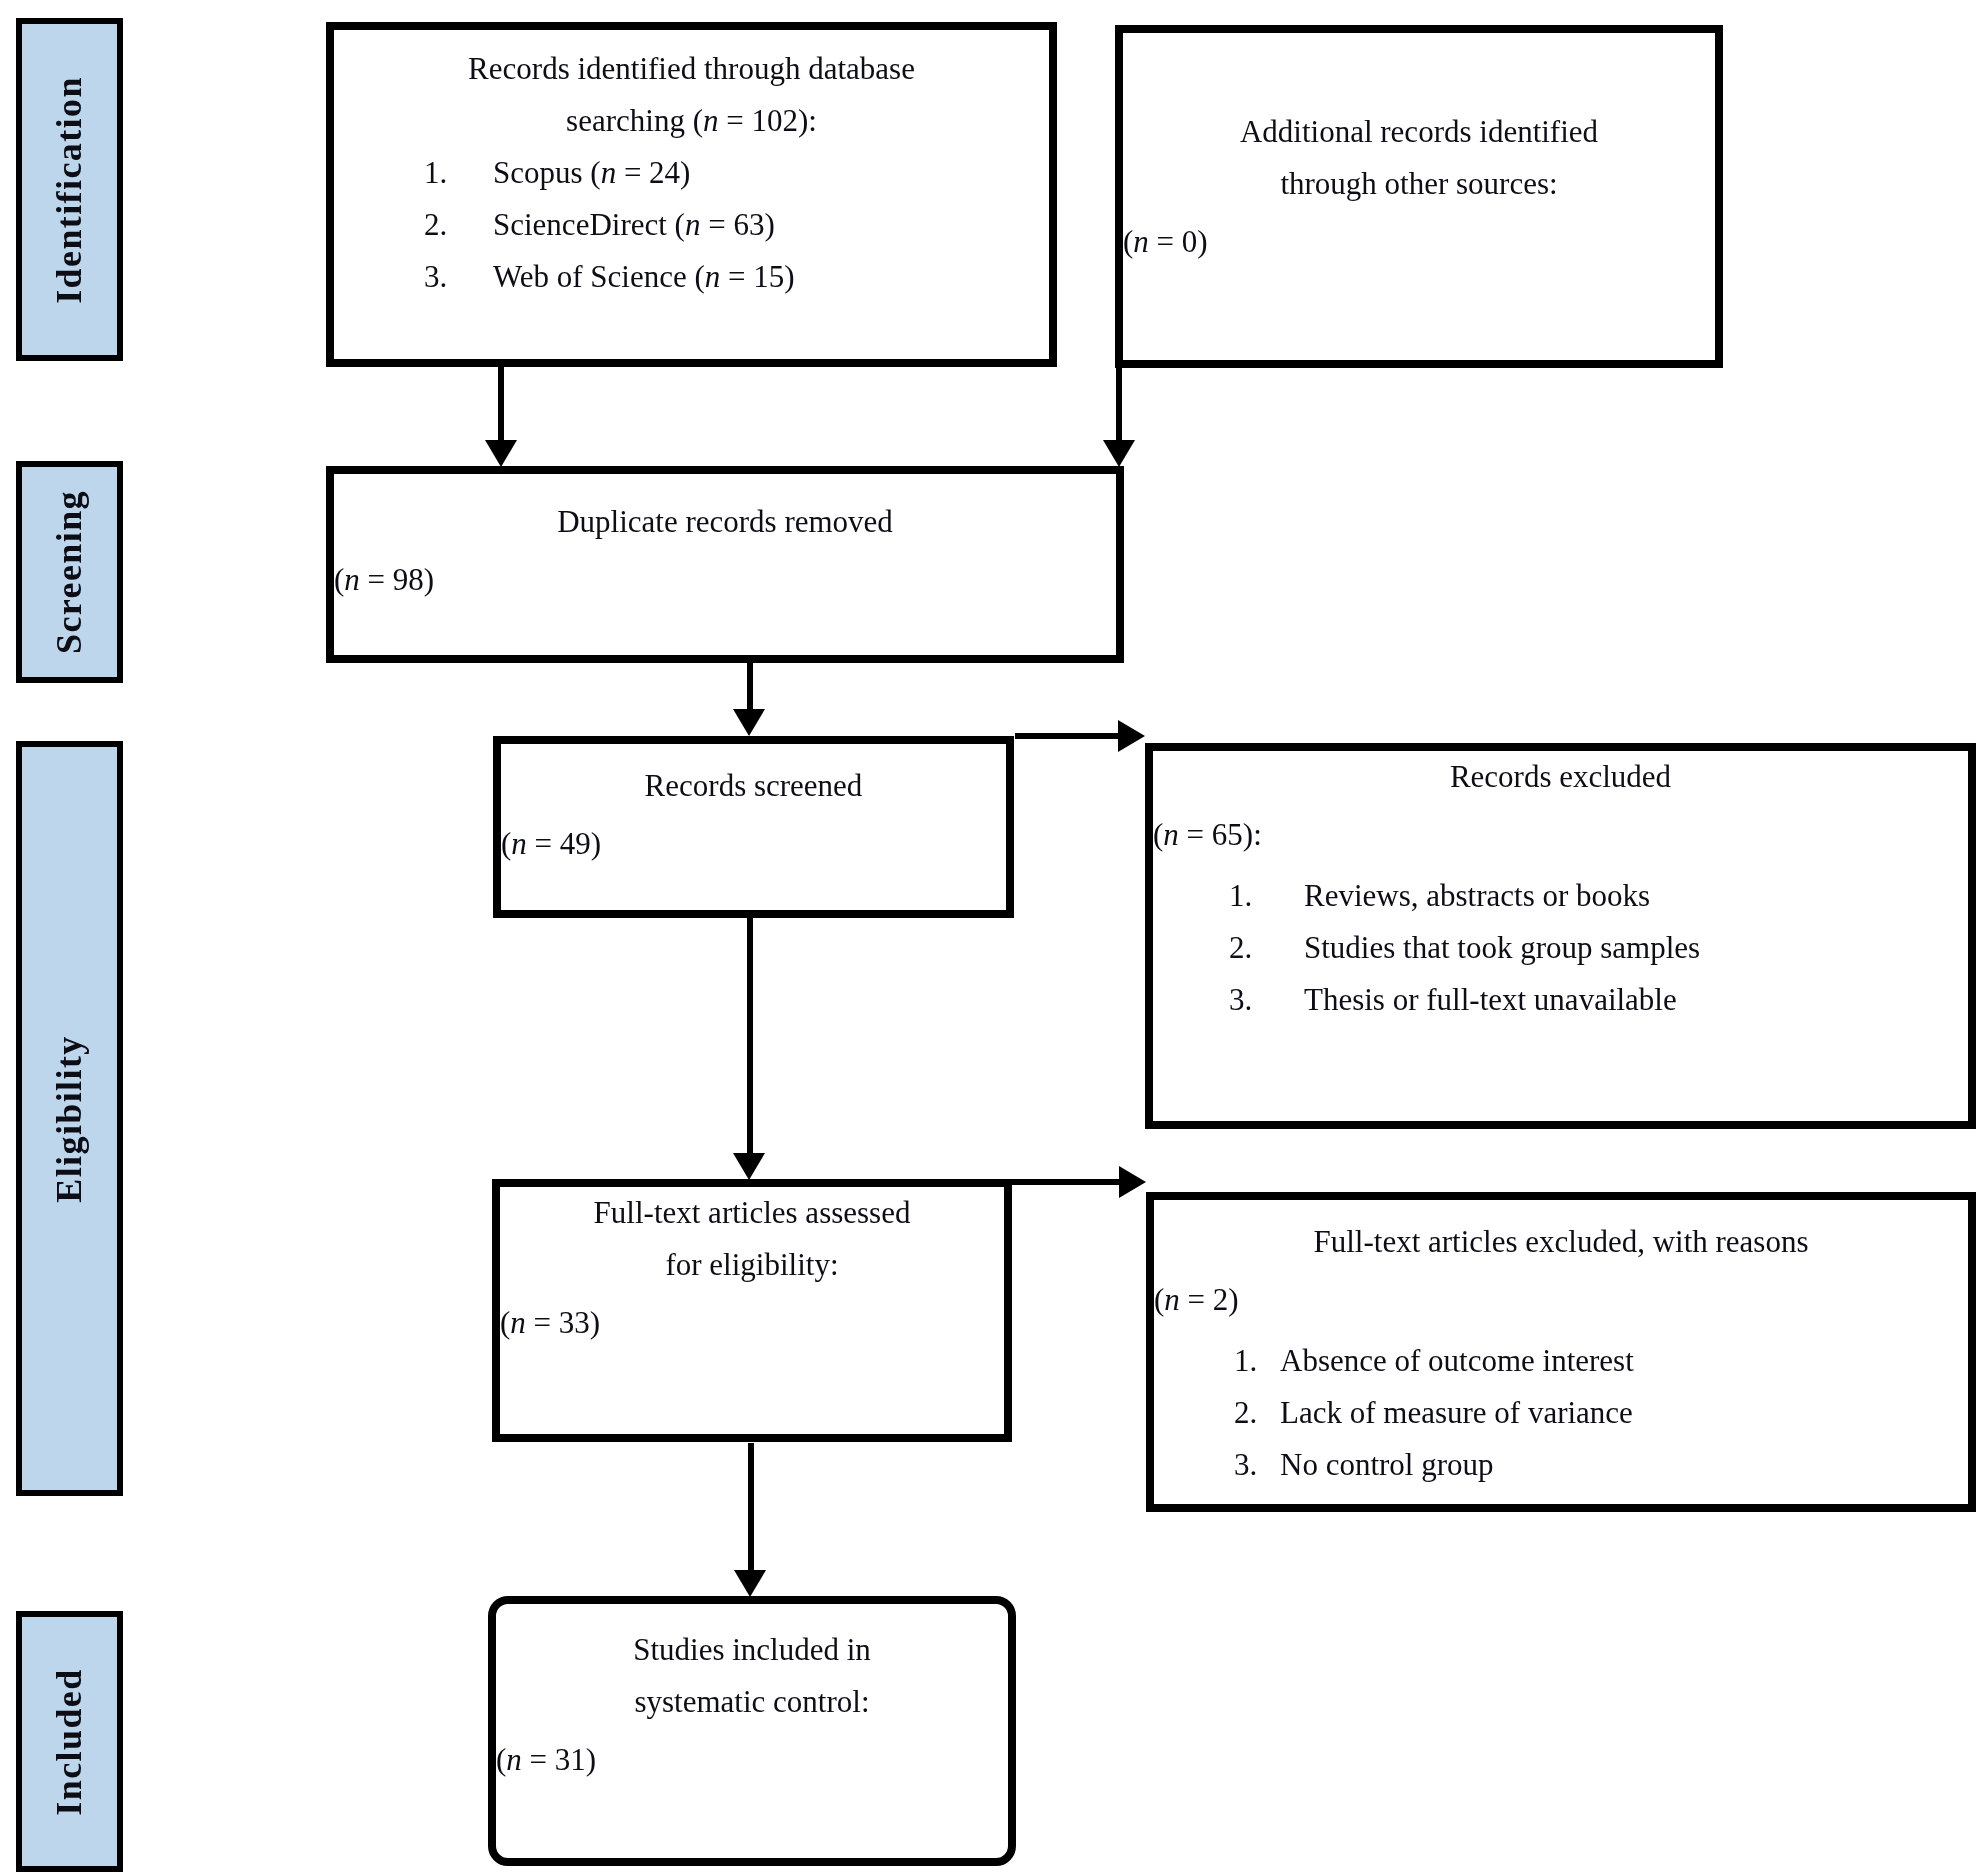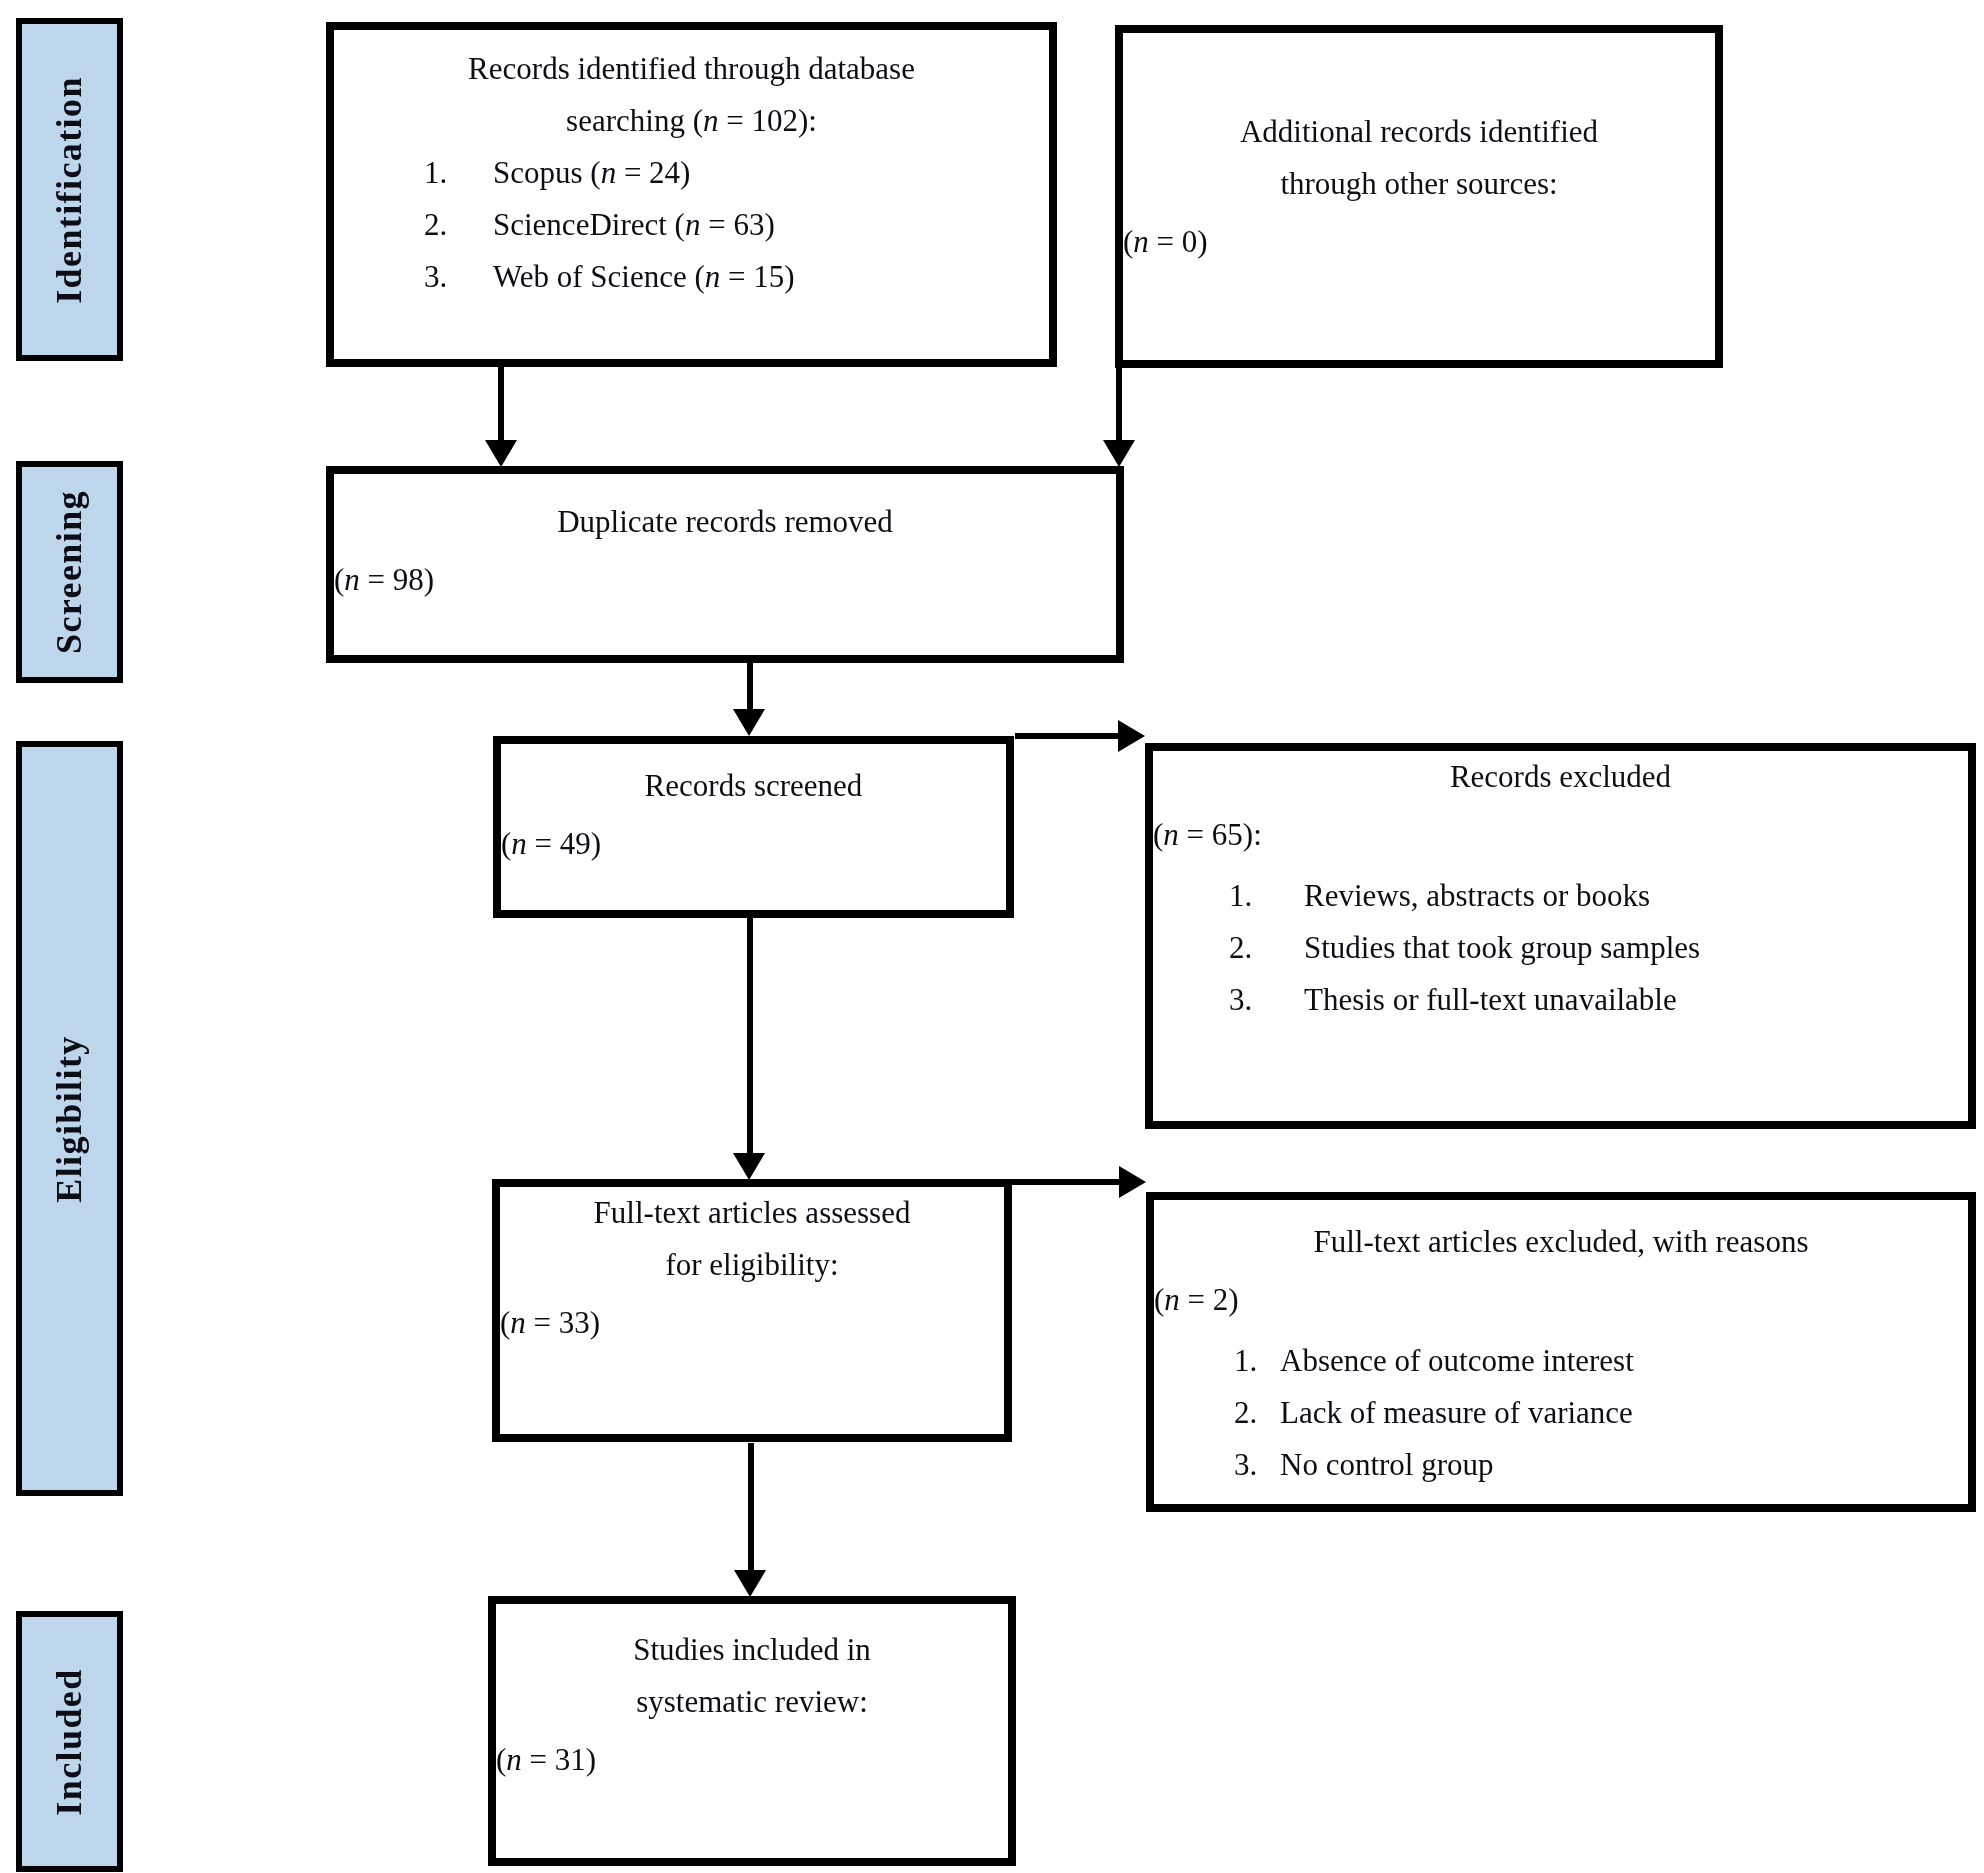--- a/index.html
+++ b/index.html
@@ -51,21 +51,21 @@
   #box-excluded{left:1145px;top:743px;width:831px;height:386px;}
   #box-excluded .li{padding-left:76px;}
   #box-excluded .num{width:75px;}
 
   #box-fulltext{left:492px;top:1179px;width:520px;height:263px;}
 
   #box-ft-excluded{left:1146px;top:1192px;width:830px;height:320px;padding-top:16px;}
   #box-ft-excluded .li{padding-left:80px;}
   #box-ft-excluded .num{width:46px;}
 
-  #box-included{left:488px;top:1596px;width:528px;height:270px;padding-top:20px;}
+  #box-included{left:488px;top:1596px;width:528px;height:270px;padding-top:20px;border-radius:20px;}
 
   
   .vline{position:absolute;width:6px;background:var(--border,#000);}
   .hline{position:absolute;height:6px;background:var(--border,#000);}
   .head-down{
     position:absolute;width:0;height:0;
     border-left:16px solid transparent;border-right:16px solid transparent;
     border-top:27px solid var(--border,#000);
   }
   .head-right{
@@ -180,21 +180,21 @@
       </div>
       <div class="li">
         <span class="num">3.</span>
         <span class="txt">No control group</span>
       </div>
     </div>
   </div>
 
   <div class="box" id="box-included">
     <div class="line">Studies included in</div>
-    <div class="line">systematic review:</div>
+    <div class="line">systematic control:</div>
     <div class="count">(<i>n</i> = 31)</div>
   </div>
 
   <div class="vline" id="ln-a"></div>
   <div class="head-down" id="hd-a"></div>
 
   <div class="vline" id="ln-b"></div>
   <div class="head-down" id="hd-b"></div>
 
   <div class="vline" id="ln-d-s"></div>

